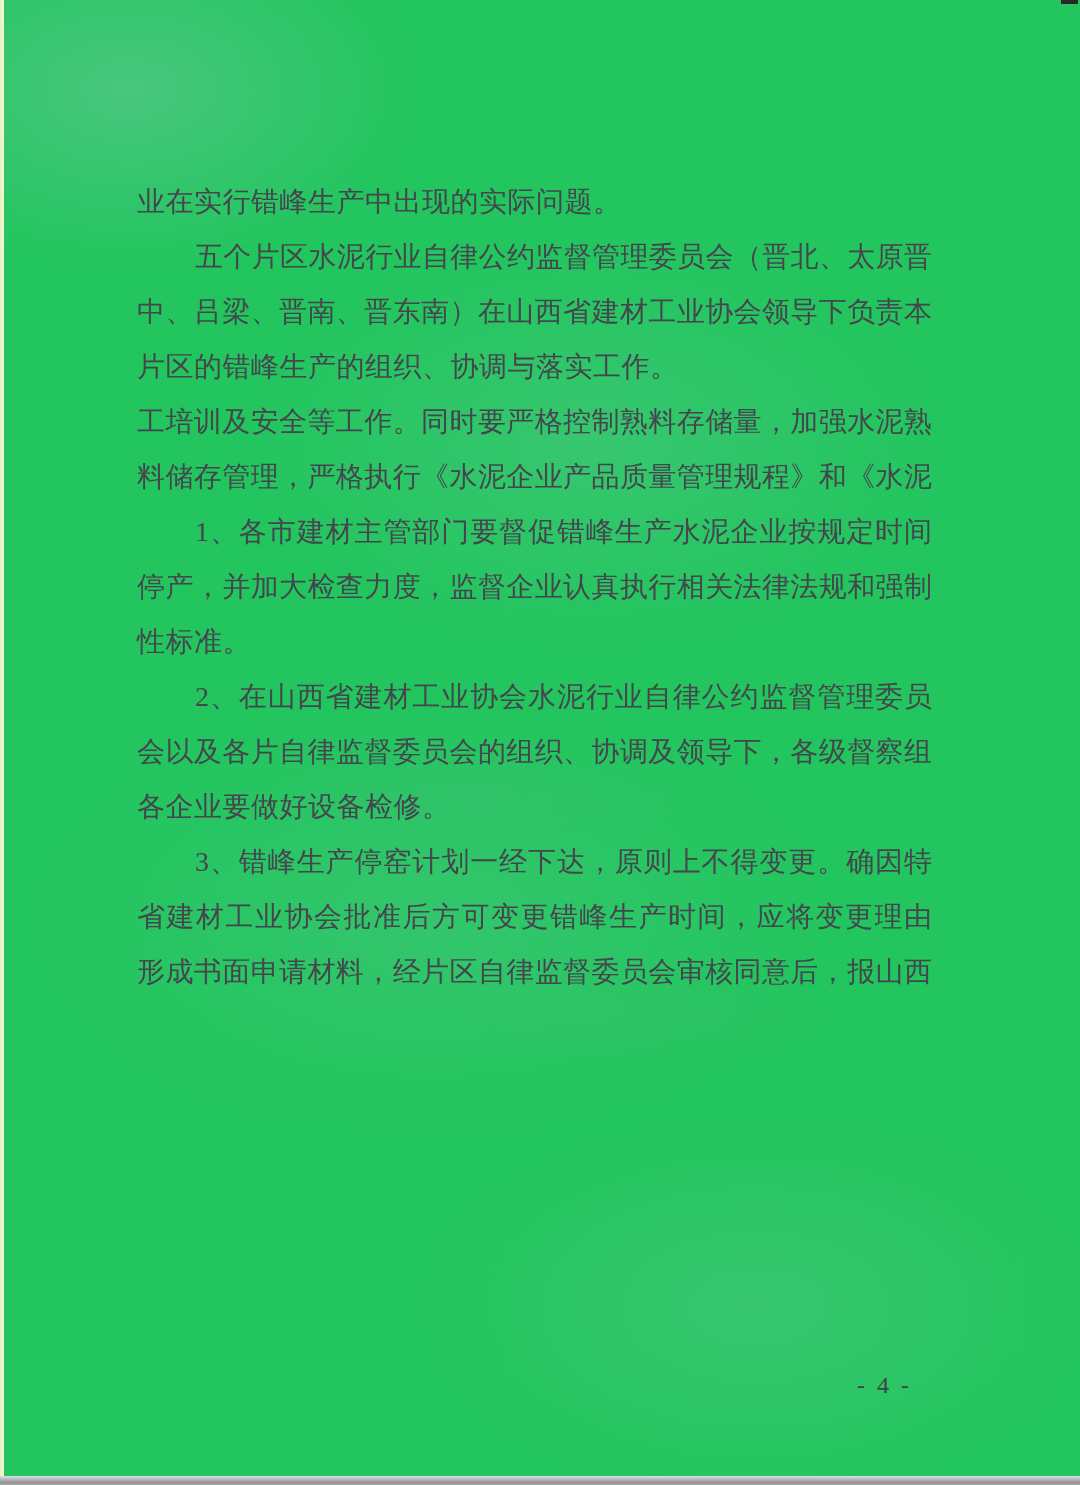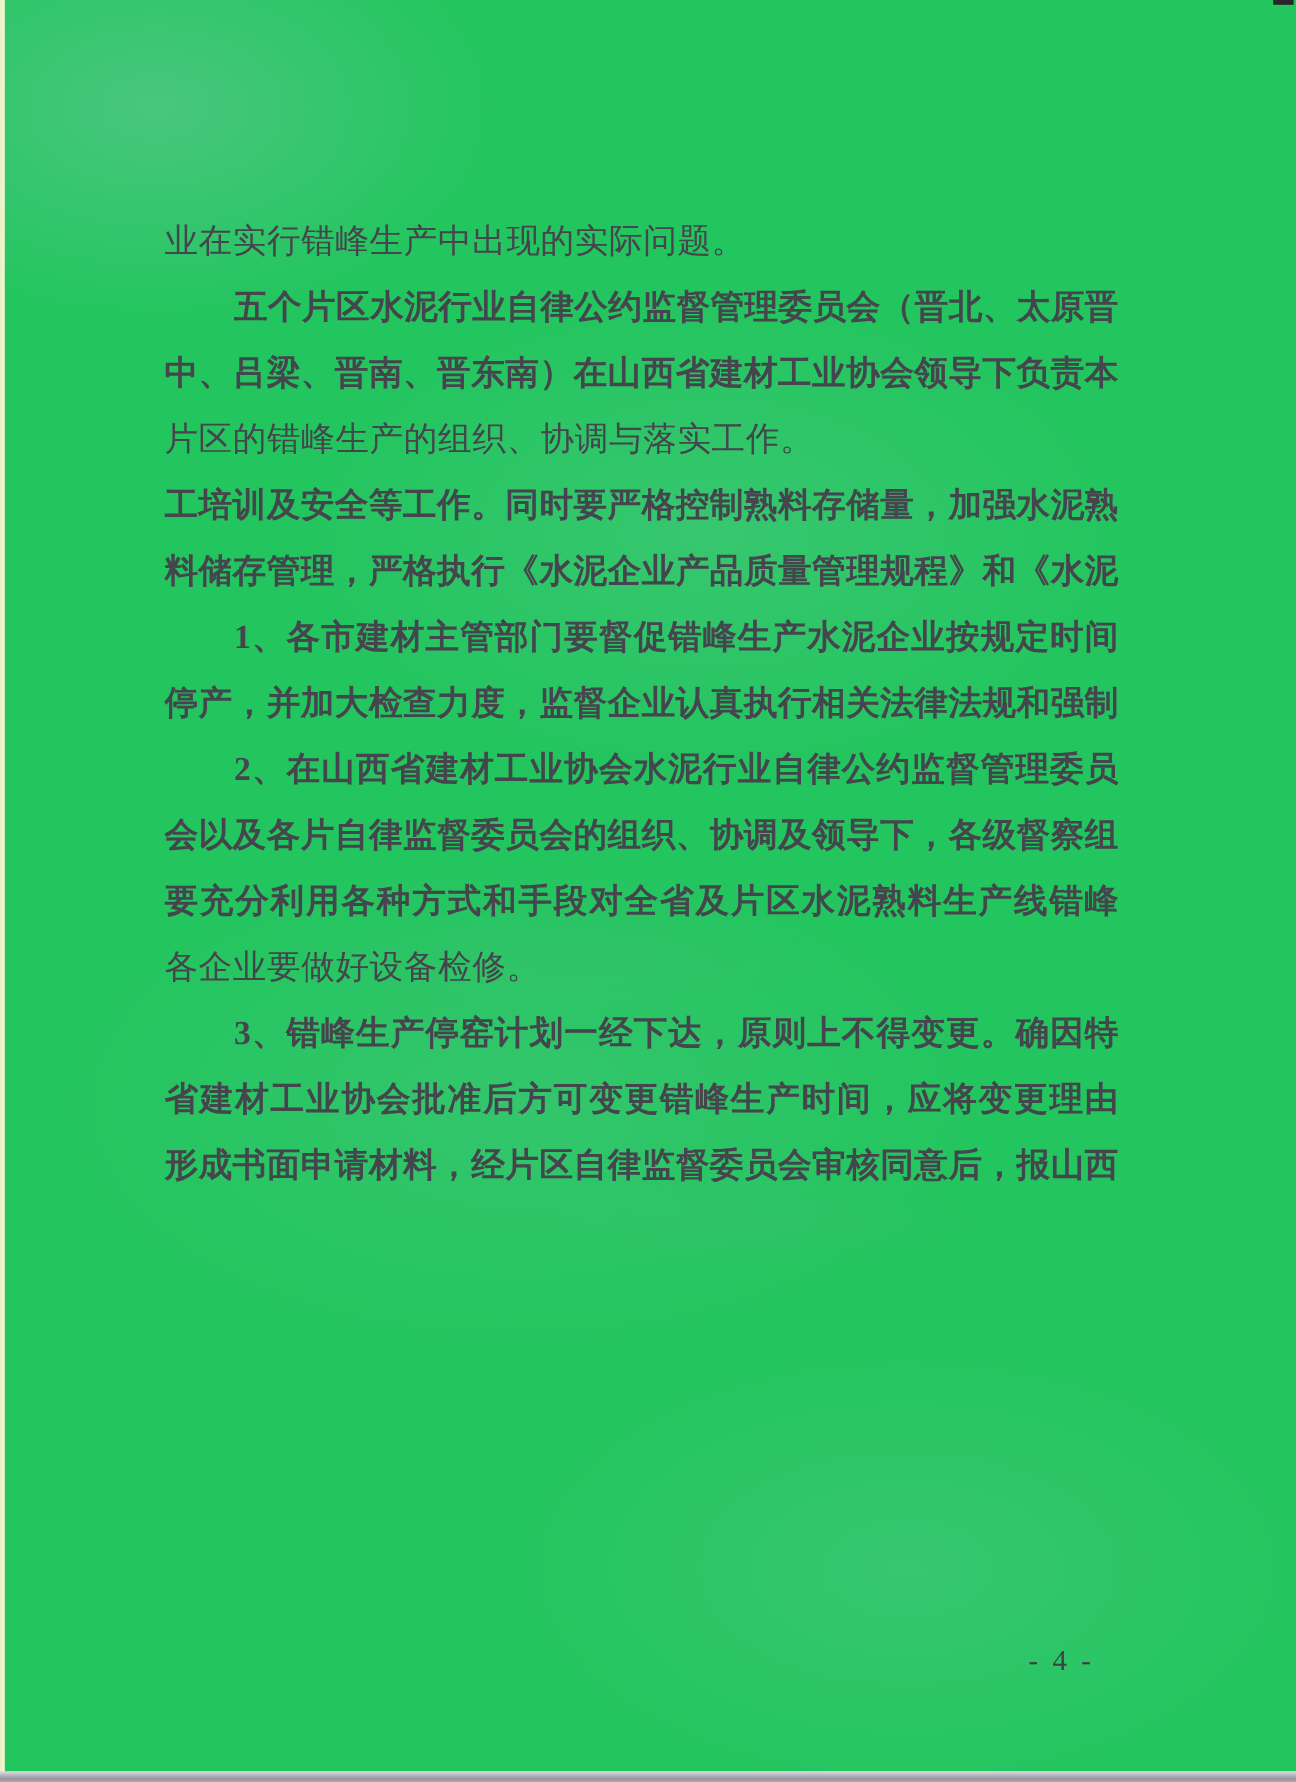--- a/index.html
+++ b/index.html
@@ -64,21 +64,20 @@
     white-space: nowrap;
     letter-spacing: 0.5px;
   }
   .line.justify {
     white-space: normal;
     text-align: justify;
     text-align-last: justify;
     text-justify: inter-character;
     overflow: hidden;
     letter-spacing: 0;
-    font-weight: bold;
   }
   .line.indent { text-indent: 58px; }
   .line.heading {
     font-family: "Liberation Sans", "DejaVu Sans", sans-serif;
     font-weight: 700;
     color: #35353c;
   }
 
   .page-number {
     position: absolute;
@@ -101,23 +100,23 @@
 
   <div class="doc-body">
       <div class="line">业在实行错峰生产中出现的实际问题。</div>
       <div class="line indent justify">五个片区水泥行业自律公约监督管理委员会（晋北、太原晋</div>
       <div class="line justify">中、吕梁、晋南、晋东南）在山西省建材工业协会领导下负责本</div>
       <div class="line">片区的错峰生产的组织、协调与落实工作。</div>
       <div class="line justify">工培训及安全等工作。同时要严格控制熟料存储量，加强水泥熟</div>
       <div class="line justify">料储存管理，严格执行《水泥企业产品质量管理规程》和《水泥</div>
       <div class="line indent justify">1、各市建材主管部门要督促错峰生产水泥企业按规定时间</div>
       <div class="line justify">停产，并加大检查力度，监督企业认真执行相关法律法规和强制</div>
+      <div class="line">性标准。</div>
       <div class="line indent justify">2、在山西省建材工业协会水泥行业自律公约监督管理委员</div>
       <div class="line justify">会以及各片自律监督委员会的组织、协调及领导下，各级督察组</div>
-      <div class="line justify">要充分利用各种方式和手段对全省及片区水泥熟料生产线错峰</div>
       <div class="line">各企业要做好设备检修。</div>
       <div class="line indent justify">3、错峰生产停窑计划一经下达，原则上不得变更。确因特</div>
       <div class="line justify">省建材工业协会批准后方可变更错峰生产时间，应将变更理由</div>
       <div class="line justify">形成书面申请材料，经片区自律监督委员会审核同意后，报山西</div>
     </div>
 
   <div class="page-number">- 4 -</div>
 </div>
 
 </body></html>

